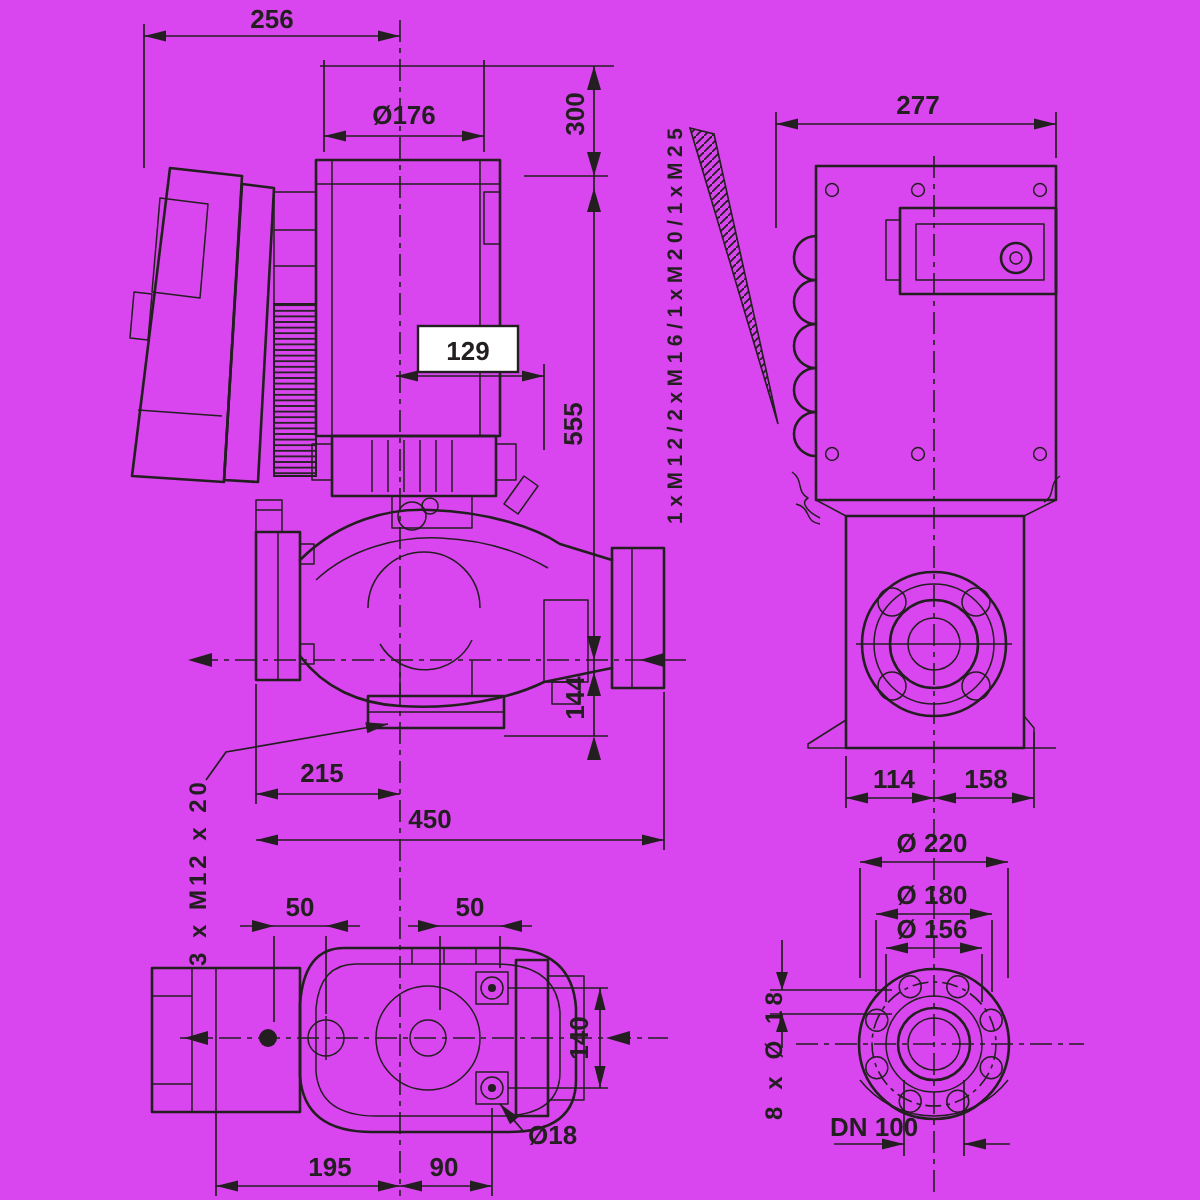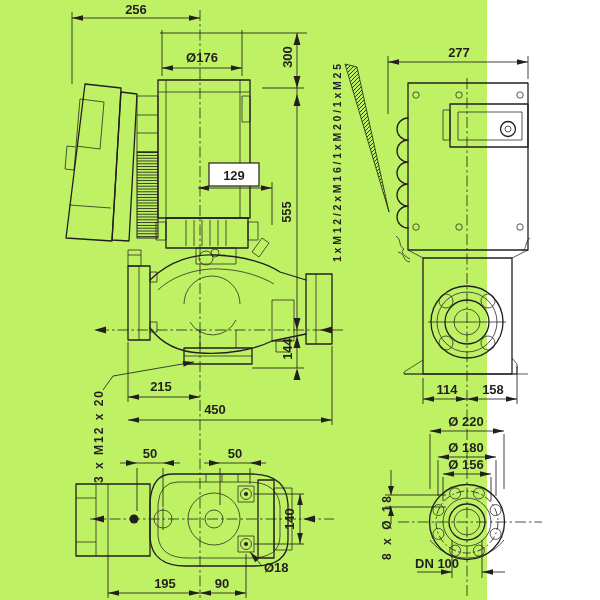--- a/index.html
+++ b/index.html
@@ -1,16 +1,16 @@
 <!DOCTYPE html>
 <html><head>
 <meta charset="utf-8">
 <style>
   html,body{margin:0;padding:0;background:#ffffff;}
-  .stage{width:487px;height:600px;background:#bef264;position:relative;font-family:"Liberation Sans",sans-serif;}
+  .stage{width:600px;height:600px;background:#d946ef;position:relative;font-family:"Liberation Sans",sans-serif;}
   svg text{font-family:"Liberation Sans",sans-serif;font-weight:bold;font-size:13px;fill:#231f20;}
   svg text.sm{font-size:10.5px;}
   svg text.md{font-size:12px;}
   .ln{fill:none;stroke:#231f20;stroke-width:1.3;stroke-linejoin:round;stroke-linecap:round;}
   .tn{fill:none;stroke:#231f20;stroke-width:0.75;stroke-linejoin:round;}
   .dm{fill:none;stroke:#231f20;stroke-width:0.85;}
   .cl{fill:none;stroke:#231f20;stroke-width:0.8;stroke-dasharray:11 3 2.5 3;}
   .bc{fill:none;stroke:#231f20;stroke-width:0.8;stroke-dasharray:8 2.5 2 2.5;}
   .ar{fill:#231f20;stroke:none;}
   .wh{fill:#ffffff;stroke:#231f20;stroke-width:1.2;}

